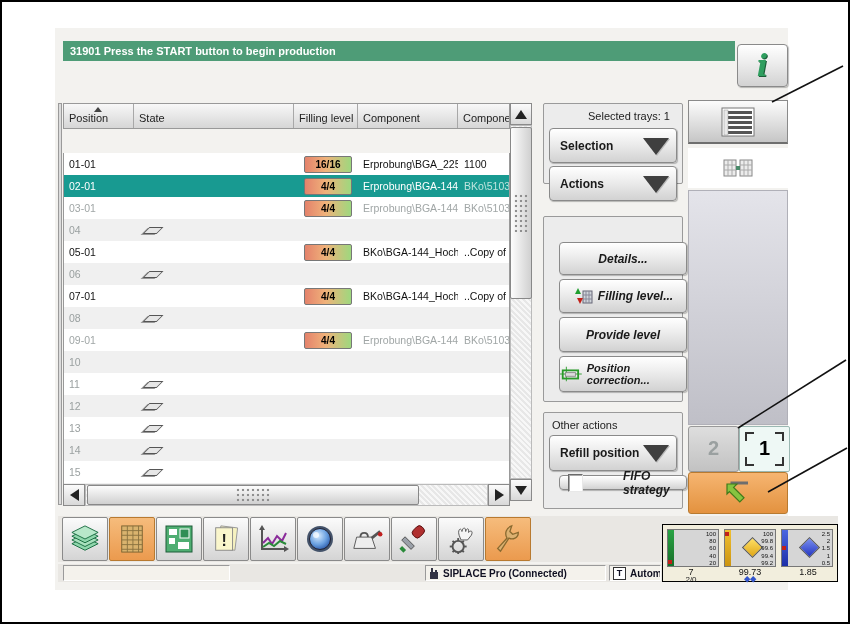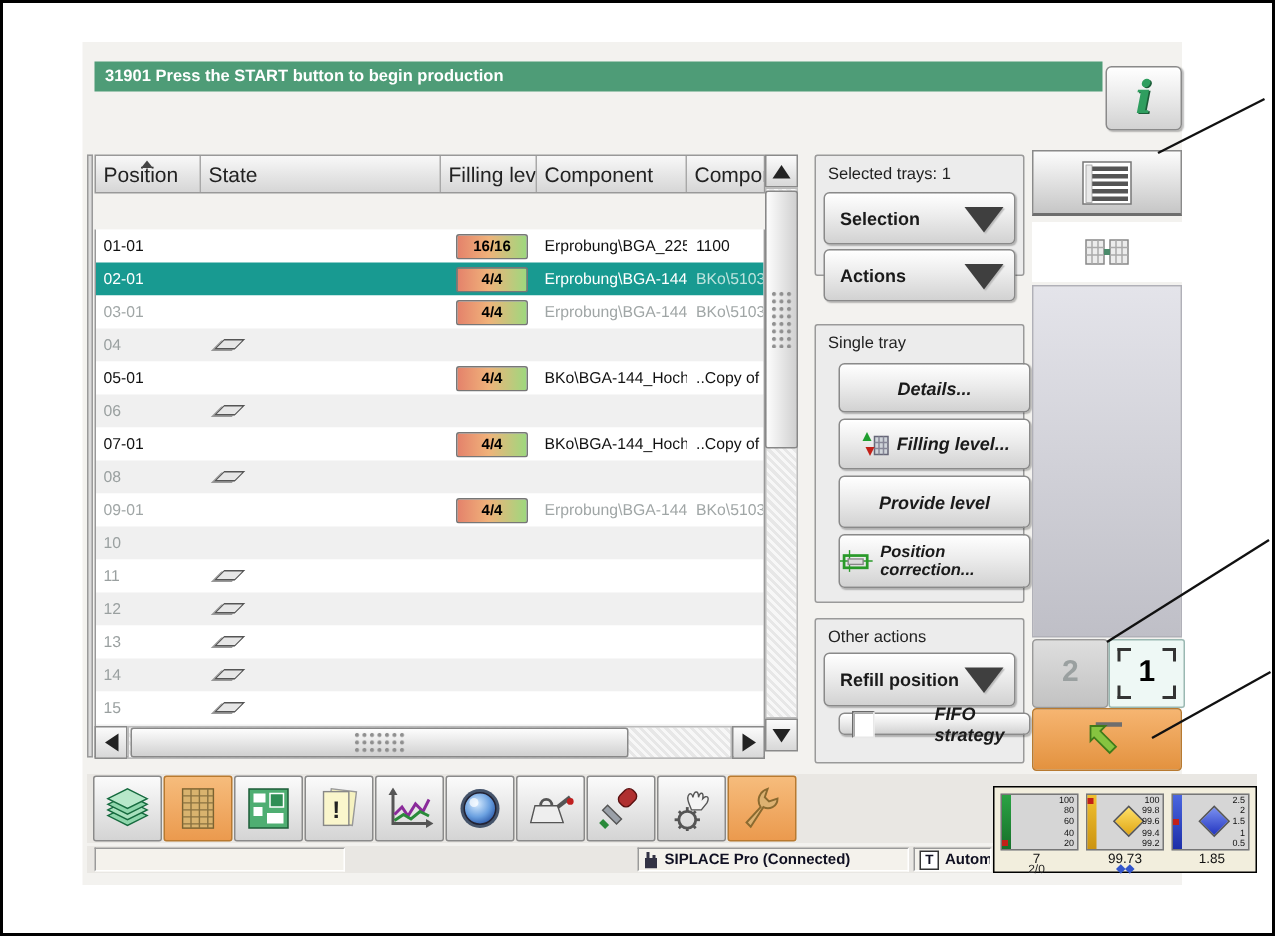--- a/index.html
+++ b/index.html
@@ -20,21 +20,21 @@
 
   
   .info-btn{position:absolute;left:737px;top:44px;width:51px;height:43px;}
   .info-glyph{font-family:"DejaVu Serif",serif;font-style:italic;font-weight:bold;font-size:30px;
               color:#2f9e5f;text-shadow:1px 1px 0 #1c5c38;line-height:30px;}
 
   
   .thead{position:absolute;left:63px;top:103px;width:447px;height:26px;display:flex;
          border:1px solid #999;box-sizing:border-box;}
   .th{position:relative;background:linear-gradient(180deg,#f8f8f8,#d6d6d6);border-right:1px solid #a8a8a8;
-      font-size:14px;color:#222;display:flex;align-items:flex-end;padding:0 0 4px 5px;box-sizing:border-box;
+      font-size:11px;color:#222;display:flex;align-items:flex-end;padding:0 0 4px 5px;box-sizing:border-box;
       white-space:nowrap;overflow:hidden;}
   .th:last-child{border-right:none;}
   .w-pos{width:70px;} .w-state{width:160px;} .w-fill{width:64px;} .w-comp{width:100px;} .w-comp2{width:53px;flex:1;}
   .sort-up{position:absolute;top:3px;left:30px;width:0;height:0;
            border-left:4px solid transparent;border-right:4px solid transparent;border-bottom:5px solid #444;}
   .row-strip{position:absolute;left:58px;top:103px;width:4px;height:402px;background:#dcdcdc;border:1px solid #9a9a9a;box-sizing:border-box;}
 
   .tbody{position:absolute;left:63px;top:129px;width:447px;height:352px;border:1px solid #999;border-top:none;
          box-sizing:border-box;overflow:hidden;background:#fff;margin-top:24px;}
   .trow{display:flex;height:22px;align-items:center;font-size:10.5px;color:#111;background:#fff;}
@@ -74,21 +74,21 @@
   .hscroll .sb-btn{width:22px;height:22px;flex:none;}
   .sb-track-h{flex:1;background:repeating-linear-gradient(45deg,#f7f7f7 0 2px,#e7e7e7 2px 4px);border:1px solid #bbb;
               box-sizing:border-box;position:relative;}
   .sb-thumb-h{position:absolute;left:1px;top:0;height:20px;width:332px;border:1px solid #888;border-radius:2px;
               background:linear-gradient(180deg,#fdfdfd,#d0d0d0);box-sizing:border-box;display:flex;align-items:center;justify-content:center;}
   .grip-h{width:34px;height:14px;}
 
   
   .group{position:absolute;left:543px;width:140px;background:#ececec;border:1px solid #9a9a9a;border-radius:2px;box-sizing:border-box;}
   .group-label{font-size:11px;color:#222;padding:6px 0 0 8px;}
-  .g1{top:103px;height:81px;} .g2{top:216px;height:186px;} .g3{top:412px;height:97px;}
+  .g1{top:103px;height:81px;padding-left:36px;} .g2{top:216px;height:186px;} .g3{top:412px;height:97px;}
   .pbtn{position:absolute;left:15px;width:128px;font-style:italic;}
   .dd-btn{justify-content:flex-start;padding-left:10px;position:absolute;left:5px;width:128px;}
   .dd-tri{position:absolute;right:7px;top:50%;margin-top:-8px;width:0;height:0;
           border-left:13px solid transparent;border-right:13px solid transparent;border-top:17px solid #3f3f3f;
           filter:drop-shadow(1px 1px 0 #bbb);}
   .icon-btn{gap:5px;}
   .chk{width:16px;height:16px;background:#fff;border:1px solid;border-color:#6a6a6a #e8e8e8 #e8e8e8 #6a6a6a;
        box-shadow:inset 1px 1px 0 #aaa;margin-right:8px;}
 
   
@@ -341,21 +341,20 @@
       <span>Selection</span>
       <span class="dd-tri"></span>
     </div>
     <div class="btn3d dd-btn" style="top:62px;height:35px;">
       <span>Actions</span>
       <span class="dd-tri"></span>
     </div>
   </div>
 
   <div class="group g2">
-    <div class="group-label">Single tray</div>
     <div class="btn3d pbtn" style="top:25px;height:33px;">
       <span>Details...</span>
     </div>
     <div class="btn3d pbtn icon-btn" style="top:62px;height:34px;">
       <svg width="20" height="18" viewBox="0 0 20 18">
         <rect x="10" y="4" width="9" height="12" fill="#cfd4da" stroke="#667" stroke-width="1"></rect>
         <line x1="13" y1="4" x2="13" y2="16" stroke="#889"></line>
           <line x1="16" y1="4" x2="16" y2="16" stroke="#889"></line>
         <line x1="10" y1="8" x2="19" y2="8" stroke="#889"></line>
           <line x1="10" y1="12" x2="19" y2="12" stroke="#889"></line>

